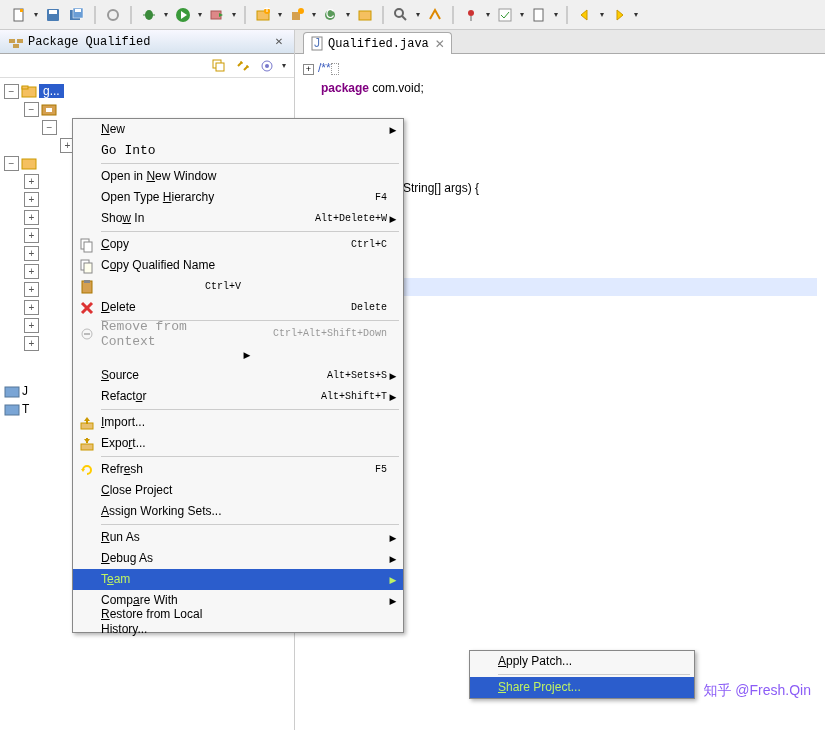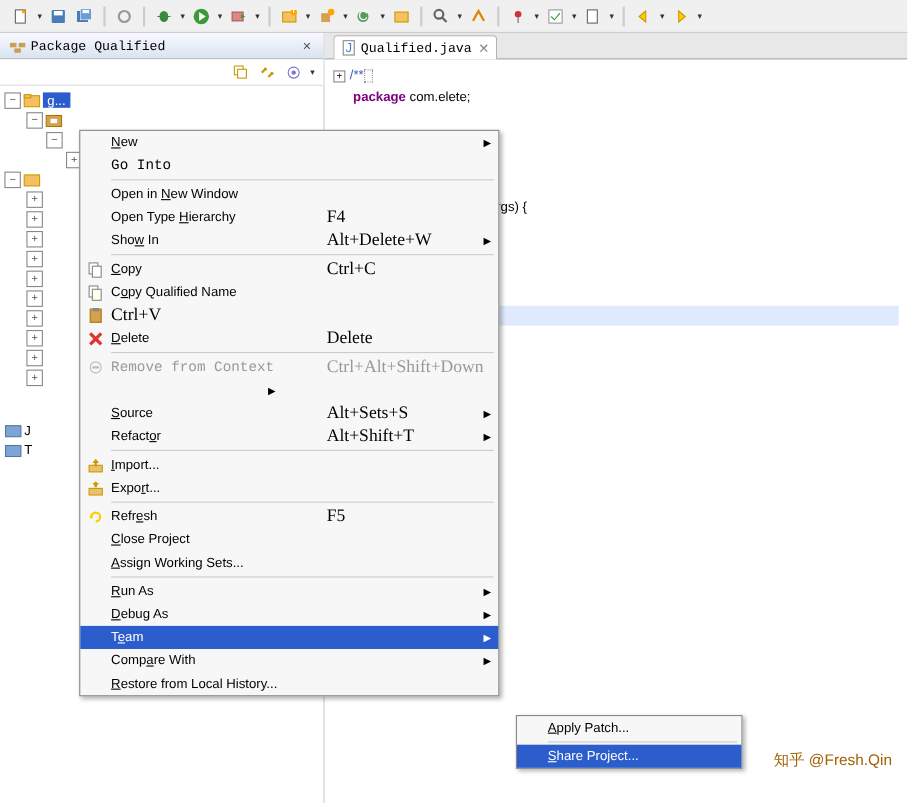--- a/index.html
+++ b/index.html
@@ -20,31 +20,31 @@
 .tree-ind { display:inline-block; width:15px; height:15px; border:1px solid #888; font-size:10px; text-align:center; line-height:13px; color:#555; margin-right:2px; background:#fff; }
 .tree-icon { width:16px; height:16px; margin-right:2px; }
 .editor { flex:1; background:#fff; }
 .editor-tabbar { height:24px; background:#e8e8e8; border-bottom:1px solid #aaa; display:flex; padding-left:8px; }
 .editor-tab { height:22px; display:flex; align-items:center; background:#fff; border:1px solid #aaa; border-bottom:none; padding:0 6px; margin-top:2px; border-radius:4px 4px 0 0; }
 .code { padding:4px 8px; font-family:"Courier New",monospace; font-size:13px; line-height:20px; }
 .code .kw { color:#800080; font-weight:bold; }
 .code .cm { color:#3f5fbf; }
 .fold { display:inline-block; width:11px; height:11px; border:1px solid #888; text-align:center; line-height:9px; font-size:9px; margin-right:4px; }
 .selected-line { background:#e0eaff; display:block; }
-.ctx-menu { position:absolute; left:72px; top:118px; width:382px; background:#f7f7f7; border:1px solid #888; box-shadow:2px 2px 4px rgba(0,0,0,0.3); z-index:10; }
+.ctx-menu { position:absolute; left:72px; top:118px; width:332px; background:#f7f7f7; border:1px solid #888; box-shadow:2px 2px 4px rgba(0,0,0,0.3); z-index:10; }
 .menu-item { height:21px; display:flex; align-items:center; padding:0 4px; }
-.menu-item.highlighted { background:#2b5dcc; color:#ffffff; }
+.menu-item.highlighted { background:#2b5dcc; color:#bef264; }
 .menu-item.disabled { color:#999; }
 .mi-icon { width:20px; height:20px; margin-right:4px; display:inline-flex; align-items:center; justify-content:center; }
 .mi-label { flex:1; font-family:"SimSun","Courier New",monospace; font-size:13px; }
-.mi-accel { width:140px; font-family:Liberation Serif, serif; font-size:16px; }
+.mi-accel { width:140px; font-family:Liberation Mono, monospace; font-size:10px;text-align:right; }
 .mi-arrow { width:12px; font-size:9px; text-align:center; }
 .menu-sep { height:1px; background:#ccc; margin:2px 4px 2px 28px; }
-.submenu { position:absolute; left:469px; top:650px; width:206px; background:#f7f7f7; border:1px solid #888; box-shadow:2px 2px 4px rgba(0,0,0,0.3); z-index:11; }
-.watermark { position:absolute; right:14px; bottom:30px; color:#a16207; font-size:14px; font-family:sans-serif; z-index:20; }
+.submenu { position:absolute; left:469px; top:650px; width:226px; background:#f7f7f7; border:1px solid #888; box-shadow:2px 2px 4px rgba(0,0,0,0.3); z-index:11; }
+.watermark { position:absolute; right:14px; bottom:30px; color:#8b5cf6; font-size:14px; font-family:sans-serif; z-index:20; }
 .accent-u { text-decoration:underline; }
 svg { display:block; }
 </style>
 </head>
 <body>
 
 <div class="toolbar">
   <span class="tb-btn">
       <svg width="16" height="16">
         <rect x="3" y="2" width="9" height="12" fill="#fff" stroke="#666"></rect>
@@ -299,21 +299,21 @@
               <rect x="2" y="1" width="10" height="13" fill="#fff" stroke="#888"></rect>
               <text x="7" y="11" font-size="9" text-anchor="middle" fill="#57b">J</text>
             </svg>
           </span>
         <span style="font-family:'Courier New',monospace">Qualified.java</span>
         <span style="margin-left:6px;color:#888">✕</span>
       </div>
     </div>
     <div class="code">
       <div><span class="fold">+</span><span class="cm">/**</span><span style="display:inline-block;width:8px;height:12px;border:1px dotted #999;vertical-align:middle"></span></div>
-      <div style="padding-left:18px"><span class="kw">package</span><span> com.elete;</span></div>
+      <div style="padding-left:18px"><span class="kw">package</span><span> com.void;</span></div>
       <div style="height:40px"></div>
       <div style="padding-left:18px"><span>HelloWorld {</span></div>
       <div style="height:20px"></div>
       <div style="padding-left:18px"><span class="kw">atic void </span><span>main(String[] args) {</span></div>
       <div style="height:80px"></div>
       <span class="selected-line" style="height:18px"></span>
     </div>
   </div>
 </div>
 

